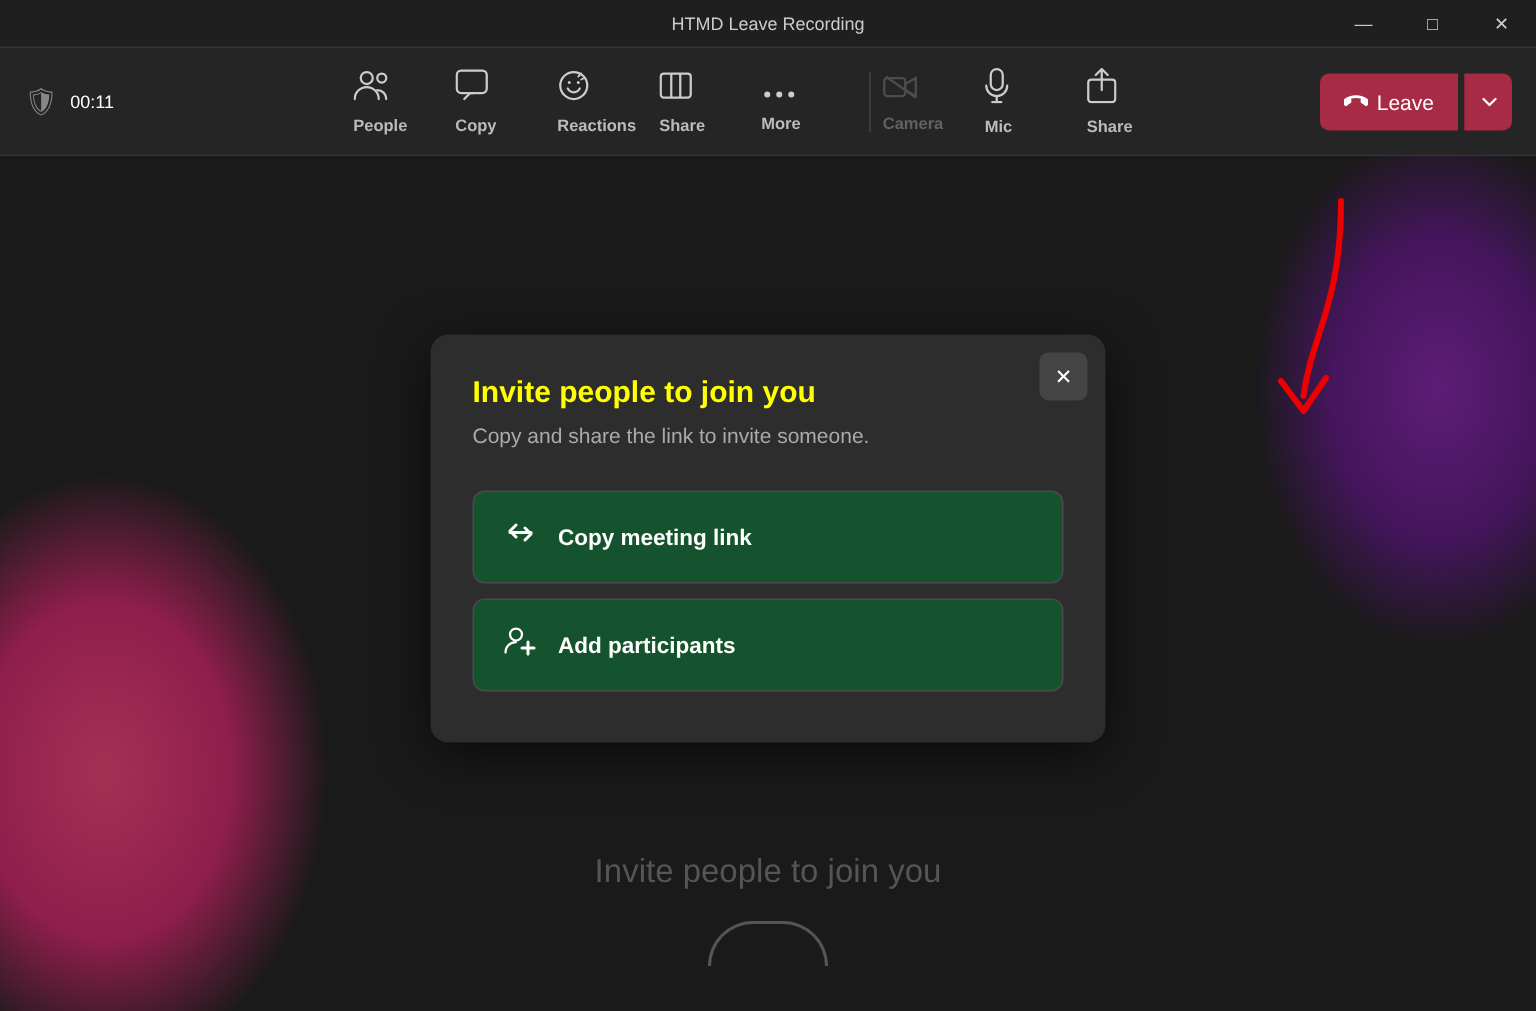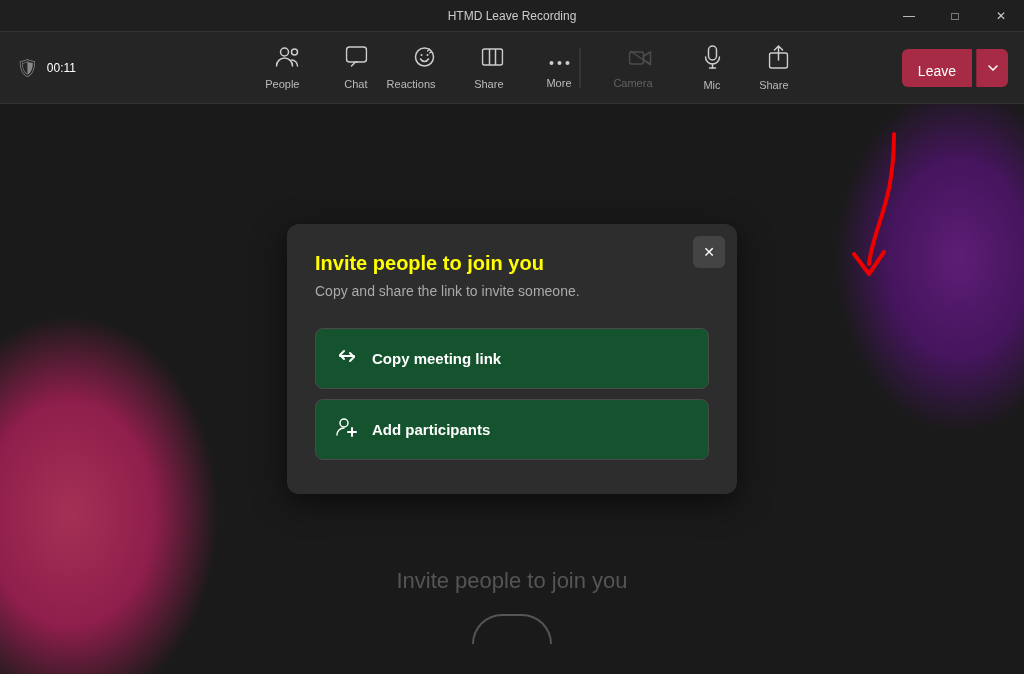--- a/index.html
+++ b/index.html
@@ -72,30 +72,31 @@
       display: flex;
       align-items: center;
       gap: 4px;
       position: absolute;
       left: 50%;
       transform: translateX(-50%);
     }
     .toolbar-btn {
       display: flex;
       flex-direction: column;
-      align-items: flex-end;
+      align-items: flex-start;
       justify-content: center;
       width: 64px;
       height: 60px;
       border-radius: 8px;
       cursor: pointer;
       color: #ccc;
       gap: 4px;
       background: transparent;
       border: none;
+      font-weight: bold;
     }
     .toolbar-btn .icon { font-size: 22px; }
     .toolbar-btn .label { font-size: 11px; color: #bbb; }
     .toolbar-btn.disabled { opacity: 0.4; cursor: default; }
     .toolbar-right {
       position: absolute;
       right: 16px;
       display: flex;
       align-items: center;
       gap: 4px;
@@ -105,21 +106,20 @@
       color: #fff;
       border: none;
       border-radius: 6px 0 0 6px;
       padding: 8px 16px;
       font-size: 14px;
       cursor: pointer;
       display: flex;
       align-items: center;
       gap: 6px;
       height: 38px;
-      flex-direction: column;
     }
     .leave-dropdown {
       background: #a72b45;
       color: #fff;
       border: none;
       border-radius: 0 6px 6px 0;
       width: 32px;
       height: 38px;
       cursor: pointer;
       display: flex;
@@ -292,21 +292,21 @@
       <span class="label">People</span>
     </button>
 
     <button class="toolbar-btn">
       <span class="icon">
         <svg width="22" height="22" viewBox="0 0 22 22" fill="none" xmlns="http://www.w3.org/2000/svg">
           <rect x="1" y="1" width="20" height="15" rx="3" stroke="#ccc" stroke-width="1.5" fill="none"></rect>
           <path d="M6 20l4-4h2" stroke="#ccc" stroke-width="1.5" fill="none" stroke-linecap="round" stroke-linejoin="round"></path>
         </svg>
       </span>
-      <span class="label">Chat</span>
+      <span class="label">Copy</span>
     </button>
 
     <button class="toolbar-btn">
       <span class="icon">
         <svg width="22" height="22" viewBox="0 0 22 22" fill="none" xmlns="http://www.w3.org/2000/svg">
           <circle cx="11" cy="11" r="9" stroke="#ccc" stroke-width="1.5" fill="none"></circle>
           <path d="M7 13s1.5 2.5 4 2.5 4-2.5 4-2.5" stroke="#ccc" stroke-width="1.5" stroke-linecap="round" fill="none"></path>
           <circle cx="8" cy="9" r="1" fill="#ccc"></circle>
           <circle cx="14" cy="9" r="1" fill="#ccc"></circle>
           <path d="M14 5l2-2M16 7l2-1" stroke="#ccc" stroke-width="1.2" stroke-linecap="round"></path>

